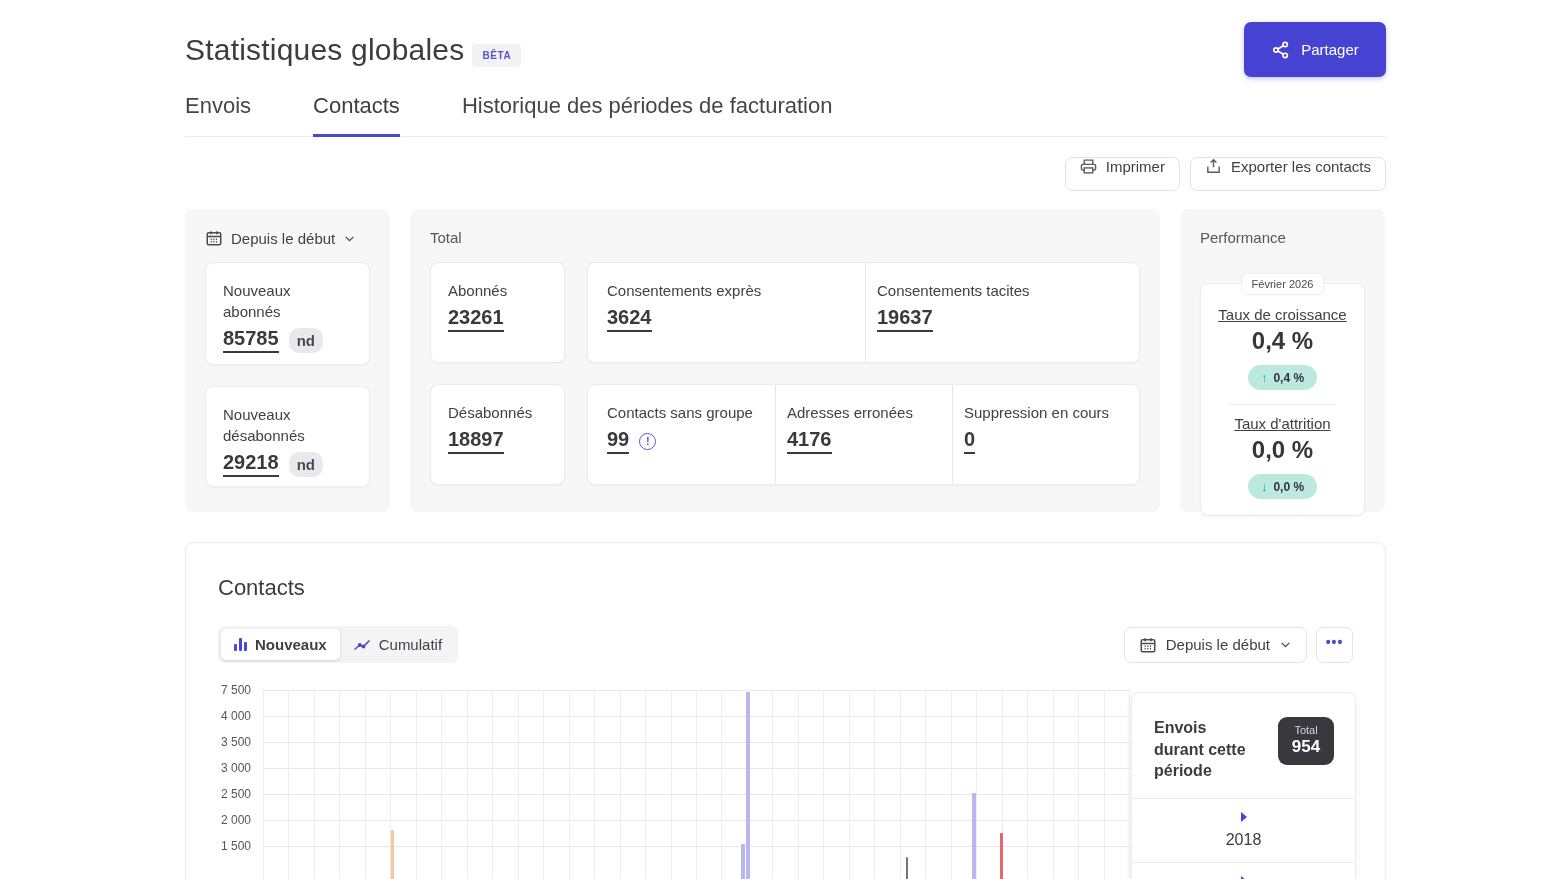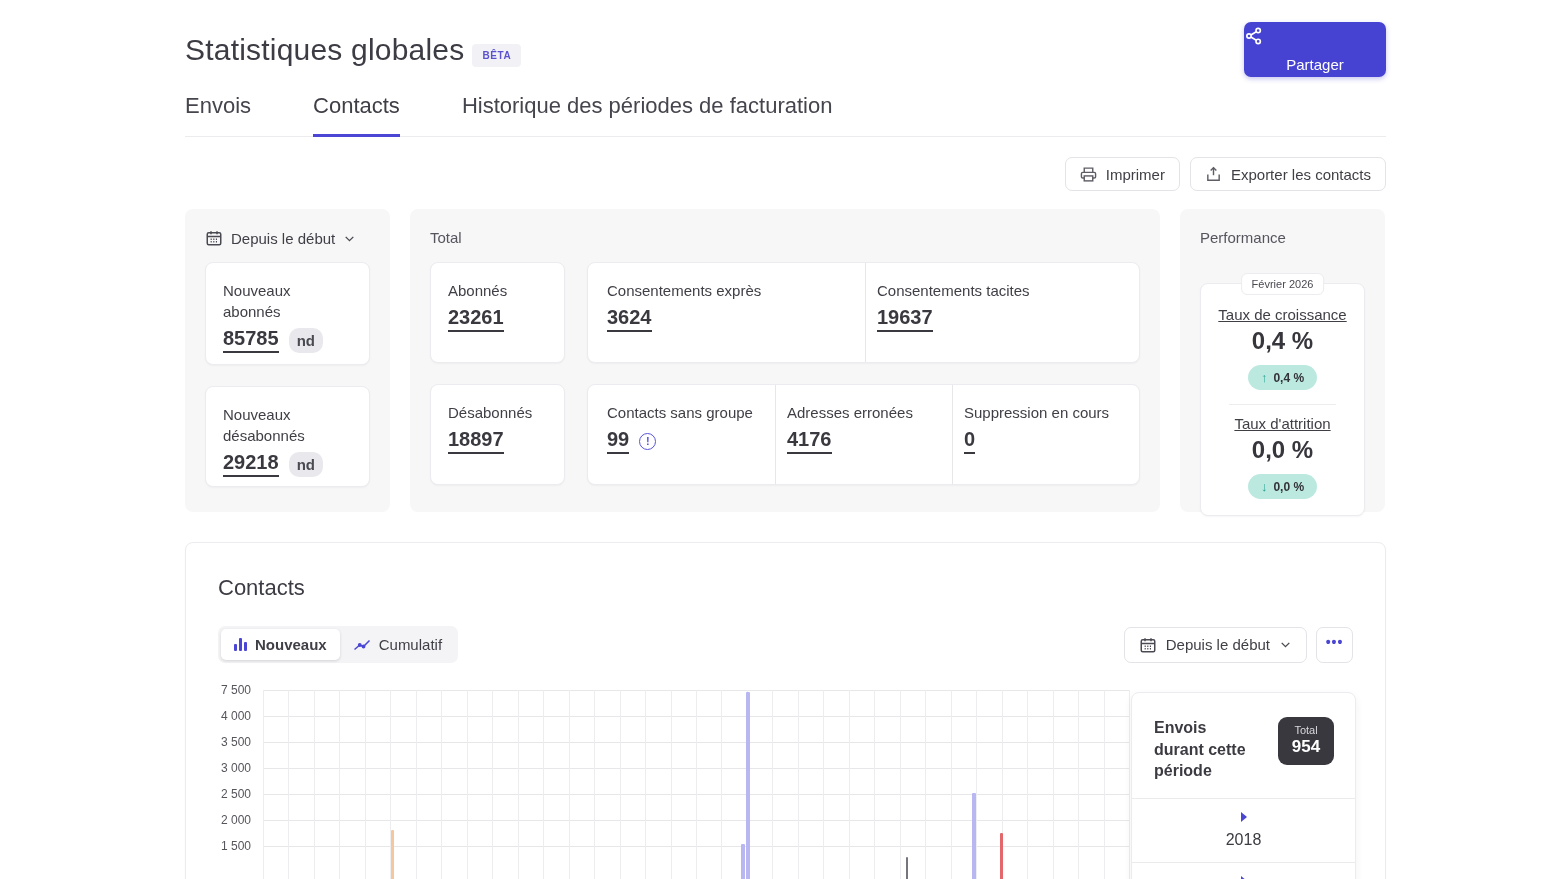--- a/index.html
+++ b/index.html
@@ -6,31 +6,31 @@
   html,body { background:#fff; }
   body { font-family:"Liberation Sans", sans-serif; color:#3f3f46; }
   .page { position:relative; width:1559px; height:879px; background:#fff; overflow:hidden; }
   .main { margin-left:185px; width:1201px; }
 
   
   .header { display:flex; justify-content:space-between; align-items:center; padding-top:22px; }
   .title-group { display:flex; align-items:flex-end; gap:8px; }
   .page-title { font-size:30px; font-weight:400; color:#3c3c44; letter-spacing:.2px; }
   .beta-badge { font-size:10px; font-weight:bold; letter-spacing:.6px; color:#5a52cf; background:#f2f2f6; padding:6px 10px; border-radius:4px; }
-  .share-btn { display:flex; justify-content:center; gap:10px; width:142px; height:55px; border:none; border-radius:7px; background:#4643d2; color:#fff; font-size:15px; font-family:inherit; cursor:pointer; box-shadow:0 2px 5px rgba(70,67,210,.3);flex-direction:column; }
+  .share-btn { display:flex; align-items:center; justify-content:center; gap:10px; width:142px; height:55px; border:none; border-radius:7px; background:#4643d2; color:#fff; font-size:15px; font-family:inherit; cursor:pointer; box-shadow:0 2px 5px rgba(70,67,210,.3); }
 
   
   .tabs { display:flex; gap:62px; margin-top:16px; border-bottom:1px solid #ececef; }
   .tab { font-size:22px; color:#45454d; padding-bottom:17px; position:relative; cursor:pointer; }
   .tab.active { color:#3e3e46; }
   .tab.active::after { content:""; position:absolute; left:0; right:0; bottom:-1px; height:3px; background:#4b46d4; }
 
   
   .actions { display:flex; justify-content:flex-end; gap:10px; margin-top:20px; }
-  .ghost-btn { display:flex; align-items:center; gap:9px; height:34px; padding:0 14px; background:#fff; border:1px solid #e3e3e8; border-radius:7px; font-size:15px; font-family:inherit; color:#3f3f46; cursor:pointer; }
+  .ghost-btn { display:flex; gap:9px; height:34px; padding:0 14px; background:#fff; border:1px solid #e3e3e8; border-radius:7px; font-size:15px; font-family:inherit; color:#3f3f46; cursor:pointer; }
   .ghost-btn svg { color:#5d5d66; }
 
   
   .stats-row { display:flex; gap:20px; margin-top:18px; }
   .panel { background:#f7f7f8; border-radius:8px; height:303px; }
   .panel-label { font-size:15px; color:#55555d; }
 
   .period-panel { width:205px; padding:20px; }
   .period-select { display:flex; align-items:center; gap:8px; font-size:15px; color:#3f3f46; cursor:pointer; background:none; border:none; font-family:inherit; }
   .stat-card { background:#fff; border:1px solid #ececf0; border-radius:8px; box-shadow:0 1px 2px rgba(20,20,25,.04); padding:17px; }

